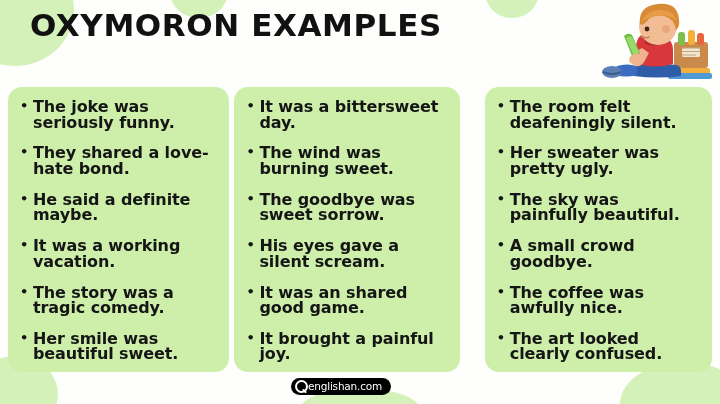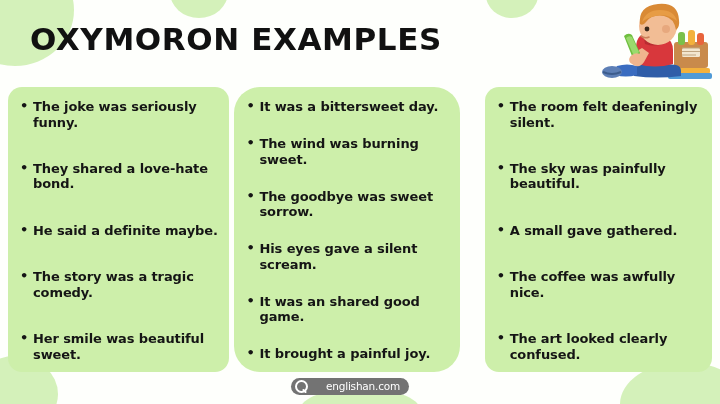--- a/index.html
+++ b/index.html
@@ -33,21 +33,21 @@
   .blob-tm { left: 170px; top: -34px;  width: 58px;  height: 52px; }
   .blob-tr { left: 486px; top: -28px;  width: 52px;  height: 46px; }
   .blob-bl { left: -28px; top: 356px;  width: 86px;  height: 76px; }
   .blob-bm { left: 300px; top: 388px;  width: 120px; height: 44px; }
   .blob-br { left: 620px; top: 362px;  width: 128px; height: 84px; }
 
   
   .title {
     position: absolute;
     left: 30px;
-    top: 20px;
+    top: 6px;
     margin: 0;
     font-size: 31px;
     line-height: 38px;
     font-weight: bold;
     letter-spacing: .6px;
     color: #111111;
     font-family: "DejaVu Sans", sans-serif;
     z-index: 4;
   }
 
@@ -75,27 +75,27 @@
   .col {
     background: #cdefaa;
     border-radius: 14px;
     padding: 12px 10px 10px 10px;
     box-sizing: border-box;
     display: flex;
     flex-direction: column;
     justify-content: space-between;
   }
   .col-1 { width: 228px; }
-  .col-2 { width: 232px; border-radius: 26px; }
+  .col-2 { width: 232px; }
   .col-3 { width: 234px; margin-left: 20px; }
 
   .item {
     position: relative;
     padding-left: 15px;
-    font-size: 13px;
+    font-size: 16px;
     line-height: 15.5px;
     font-weight: bold;
     color: #151515;
     font-family: "DejaVu Sans", sans-serif;
     letter-spacing: -.1px;
   }
   .item::before {
     content: "\2022";
     position: absolute;
     left: 2px;
@@ -106,24 +106,24 @@
   }
 
   
   .logo {
     position: absolute;
     left: 291px;
     top: 378px;
     height: 17px;
     padding: 0 9px 0 4px;
     border-radius: 9px;
-    background: #737373;
+    background: #000000;
     display: flex;
     align-items: center;
-    gap: 18px;
+    gap: 0;
     z-index: 6;
   }
   .logo-mark {
     width: 13px;
     height: 13px;
     border-radius: 50%;
     border: 2px solid #ffffff;
     position: relative;
     box-sizing: border-box;
     flex: 0 0 auto;
@@ -198,37 +198,39 @@
       <ellipse cx="46" cy="57" rx="7" ry="5.5" fill="#f0b48e" transform="rotate(-18 46 57)"></ellipse>
     </svg>
   </div>
 
   <div class="columns">
 
     <div class="col col-1">
       <div class="item">The joke was seriously funny.</div>
       <div class="item">They shared a love-hate bond.</div>
       <div class="item">He said a definite maybe.</div>
+      <div class="item">It was a working vacation.</div>
       <div class="item">The story was a tragic comedy.</div>
       <div class="item">Her smile was beautiful sweet.</div>
     </div>
 
     <div class="col col-2">
       <div class="item">It was a bittersweet day.</div>
       <div class="item">The wind was burning sweet.</div>
       <div class="item">The goodbye was sweet sorrow.</div>
       <div class="item">His eyes gave a silent scream.</div>
       <div class="item">It was an shared good game.</div>
       <div class="item">It brought a painful joy.</div>
     </div>
 
     <div class="col col-3">
       <div class="item">The room felt deafeningly silent.</div>
+      <div class="item">Her sweater was pretty ugly.</div>
       <div class="item">The sky was painfully beautiful.</div>
-      <div class="item">A small gave gathered.</div>
+      <div class="item">A small crowd goodbye.</div>
       <div class="item">The coffee was awfully nice.</div>
       <div class="item">The art looked clearly confused.</div>
     </div>
 
   </div>
 
   <div class="logo">
     <span class="logo-mark"></span>
     <span class="logo-text">englishan.com</span>
   </div>

